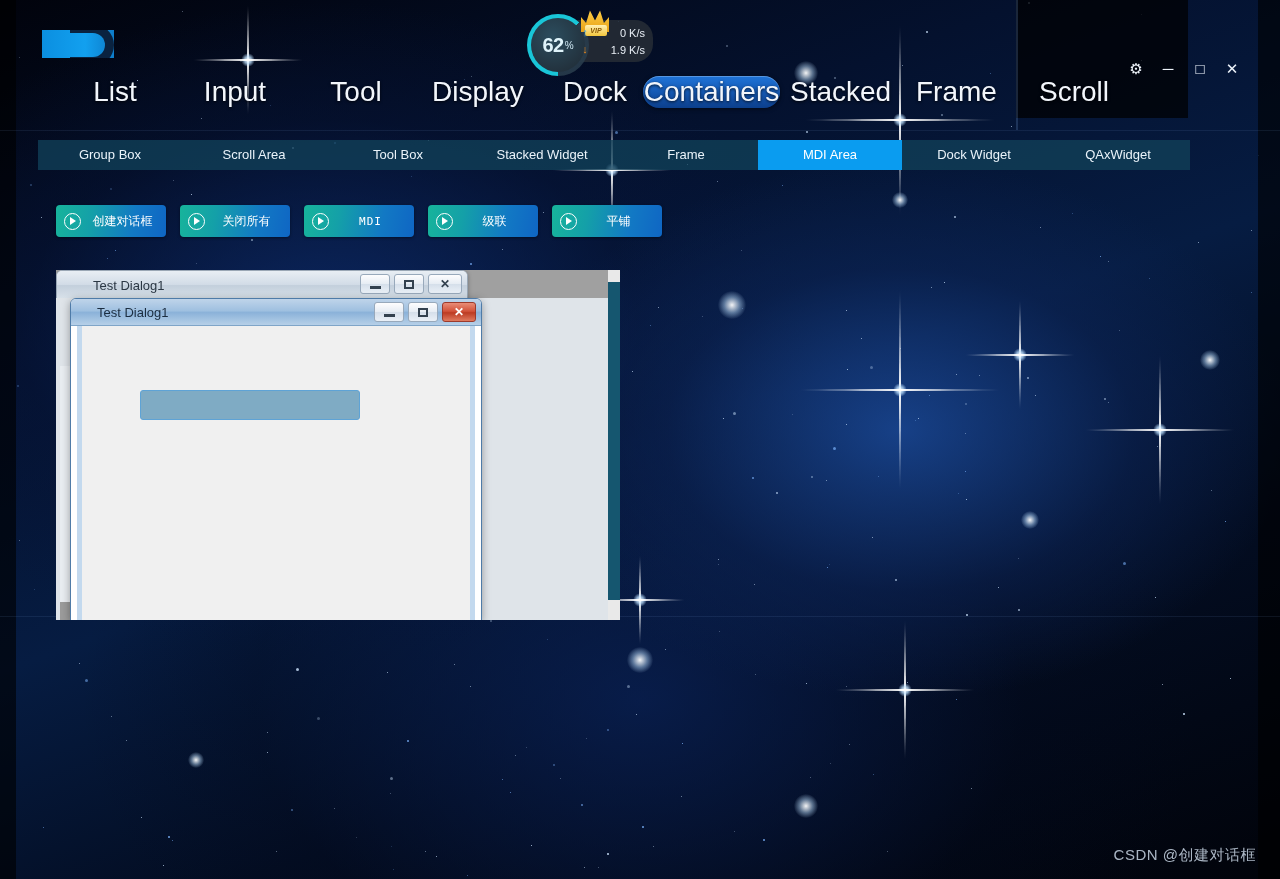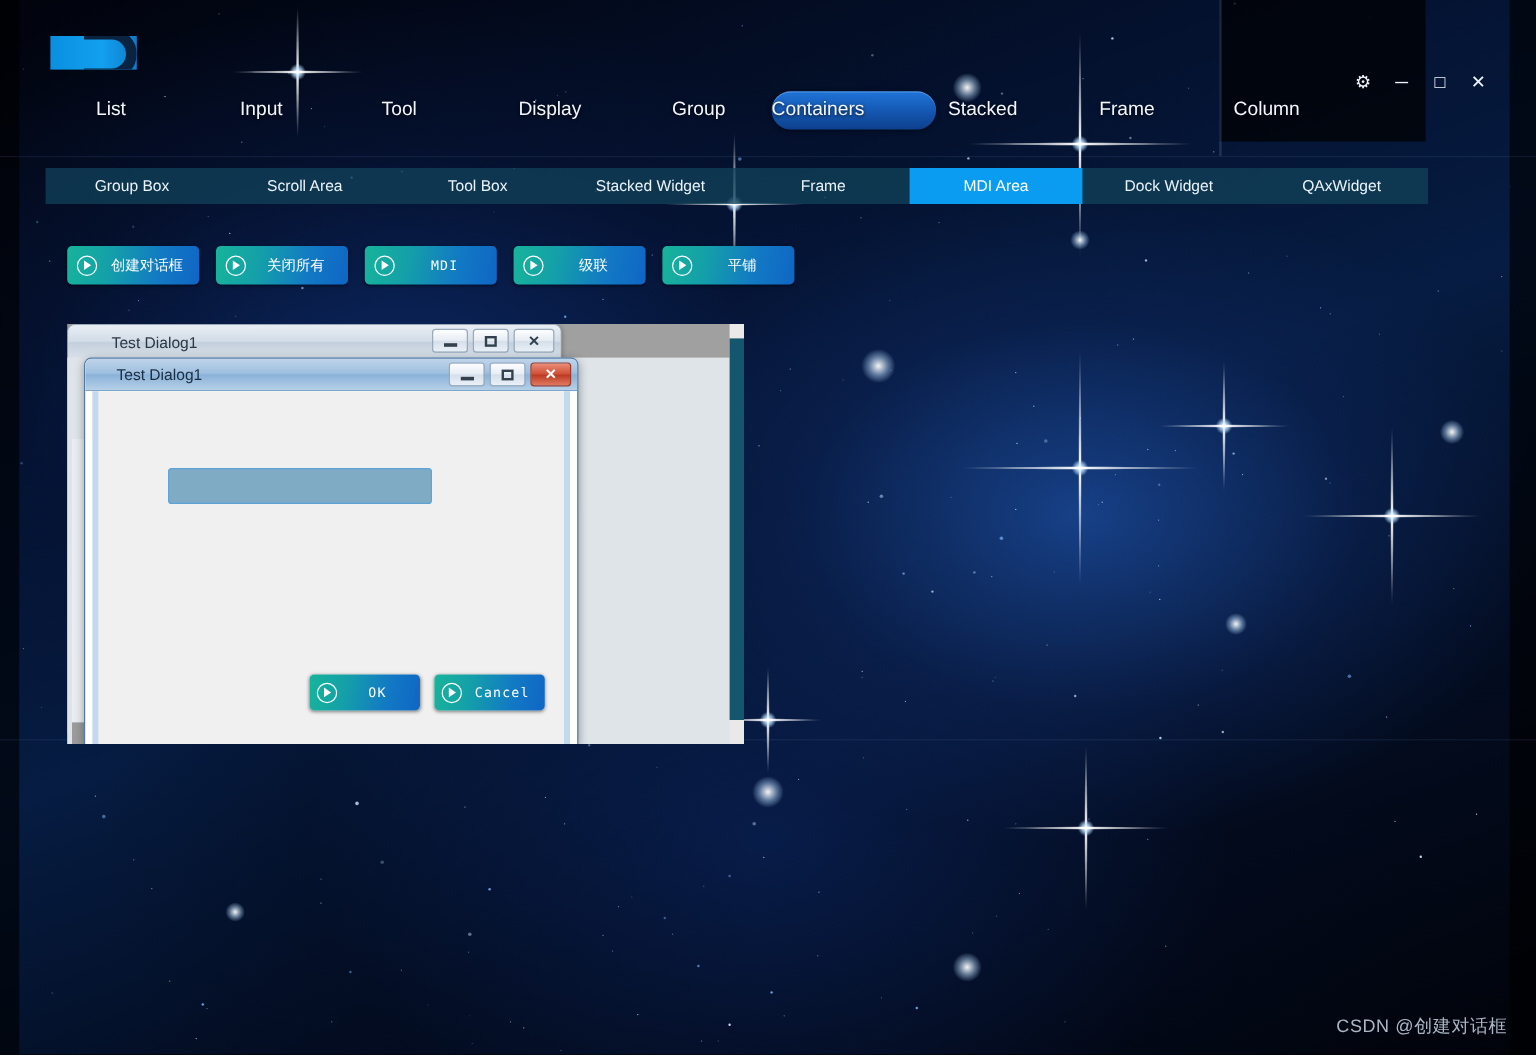--- a/index.html
+++ b/index.html
@@ -112,21 +112,21 @@
     color: #eef4fb; font-size: 15px; line-height: 1; cursor: default;
     display: inline-flex; align-items: center; justify-content: center; width: 16px; height: 16px;
   }
 
   
   #mainnav {
     position: absolute; left: 0; top: 76px; width: 1280px; height: 32px;
   }
   #mainnav .nav-item {
     position: absolute; top: 0; height: 32px; line-height: 31px;
-    color: #f2f6fc; font-size: 16px; white-space: nowrap; 
+    color: #f2f6fc; font-size: 28px; white-space: nowrap; text-align: center;
     text-shadow: 0 1px 3px rgba(0,0,0,0.8);
   }
   #mainnav .nav-item.active {
     border-radius: 16px;
     background: linear-gradient(180deg, #1f74d8 0%, #1559b4 50%, #0c3f8c 100%);
     box-shadow: inset 0 1px 0 rgba(255,255,255,0.25), 0 1px 4px rgba(0,0,0,0.5);
   }
 
   
   #subtabs {
@@ -539,38 +539,59 @@
   <div class="band band-r"></div>
   <div class="band-dark-tr"></div>
   <div class="band-seam"></div>
   <div class="hline" style="top:130px"></div>
   <div class="hline" style="top:616px"></div>
 
   <div id="logo">
     <div class="mark"></div>
   </div>
 
+  <div id="perf">
+    <div class="pillbg"></div>
+    <div class="ring">
+      <div class="inner">
+        <span class="pct">62</span>
+          <span class="pctsym">%</span>
+      </div>
+    </div>
+    <div class="crown"></div>
+    <div class="vip">VIP</div>
+    <div class="rows">
+      <div class="row">
+        <span class="arr up">↑</span>
+        <span class="spd">0 K/s</span>
+      </div>
+      <div class="row">
+        <span class="arr dn">↓</span>
+        <span class="spd">1.9 K/s</span>
+      </div>
+    </div>
+  </div>
 
   <div id="wincontrols">
     <span>⚙</span>
     <span>─</span>
     <span>□</span>
     <span>✕</span>
   </div>
 
   <div id="mainnav">
       <div class="nav-item" style="left: 80px; width: 70px;">List</div>
       <div class="nav-item" style="left: 200px; width: 70px;">Input</div>
       <div class="nav-item" style="left: 318px; width: 76px;">Tool</div>
       <div class="nav-item" style="left: 432px; width: 86px;">Display</div>
-      <div class="nav-item" style="left: 560px; width: 70px;">Group</div>
+      <div class="nav-item" style="left: 560px; width: 70px;">Dock</div>
       <div class="nav-item active" style="left: 643px; width: 137px;">Containers</div>
       <div class="nav-item" style="left: 790px; width: 90px;">Stacked</div>
       <div class="nav-item" style="left: 916px; width: 74px;">Frame</div>
-      <div class="nav-item" style="left: 1028px; width: 92px;">Column</div>
+      <div class="nav-item" style="left: 1028px; width: 92px;">Scroll</div>
     </div>
 
   <div id="subtabs">
       <div class="subtab">Group Box</div>
       <div class="subtab">Scroll Area</div>
       <div class="subtab">Tool Box</div>
       <div class="subtab">Stacked Widget</div>
       <div class="subtab">Frame</div>
       <div class="subtab active">MDI Area</div>
       <div class="subtab">Dock Widget</div>
@@ -633,30 +654,20 @@
           <div class="capbtn">
               <i class="glyph-max"></i>
             </div>
           <div class="capbtn close">
               <span class="glyph-x">✕</span>
             </div>
         </div>
       </div>
       <div class="client">
         <div class="blue-frame"></div>
-        <div class="dlg-buttons" id="dlgbtns">
-            <div class="gbtn">
-              <span class="pico"></span>
-              <span class="lbl">OK</span>
-            </div>
-            <div class="gbtn">
-              <span class="pico"></span>
-              <span class="lbl">Cancel</span>
-            </div>
-          </div>
       </div>
     </div>
 
   </div>
 
   <div id="mdi-vscroll">
     <div class="thumb"></div>
   </div>
   <div id="mdi-hscroll"></div>
 

